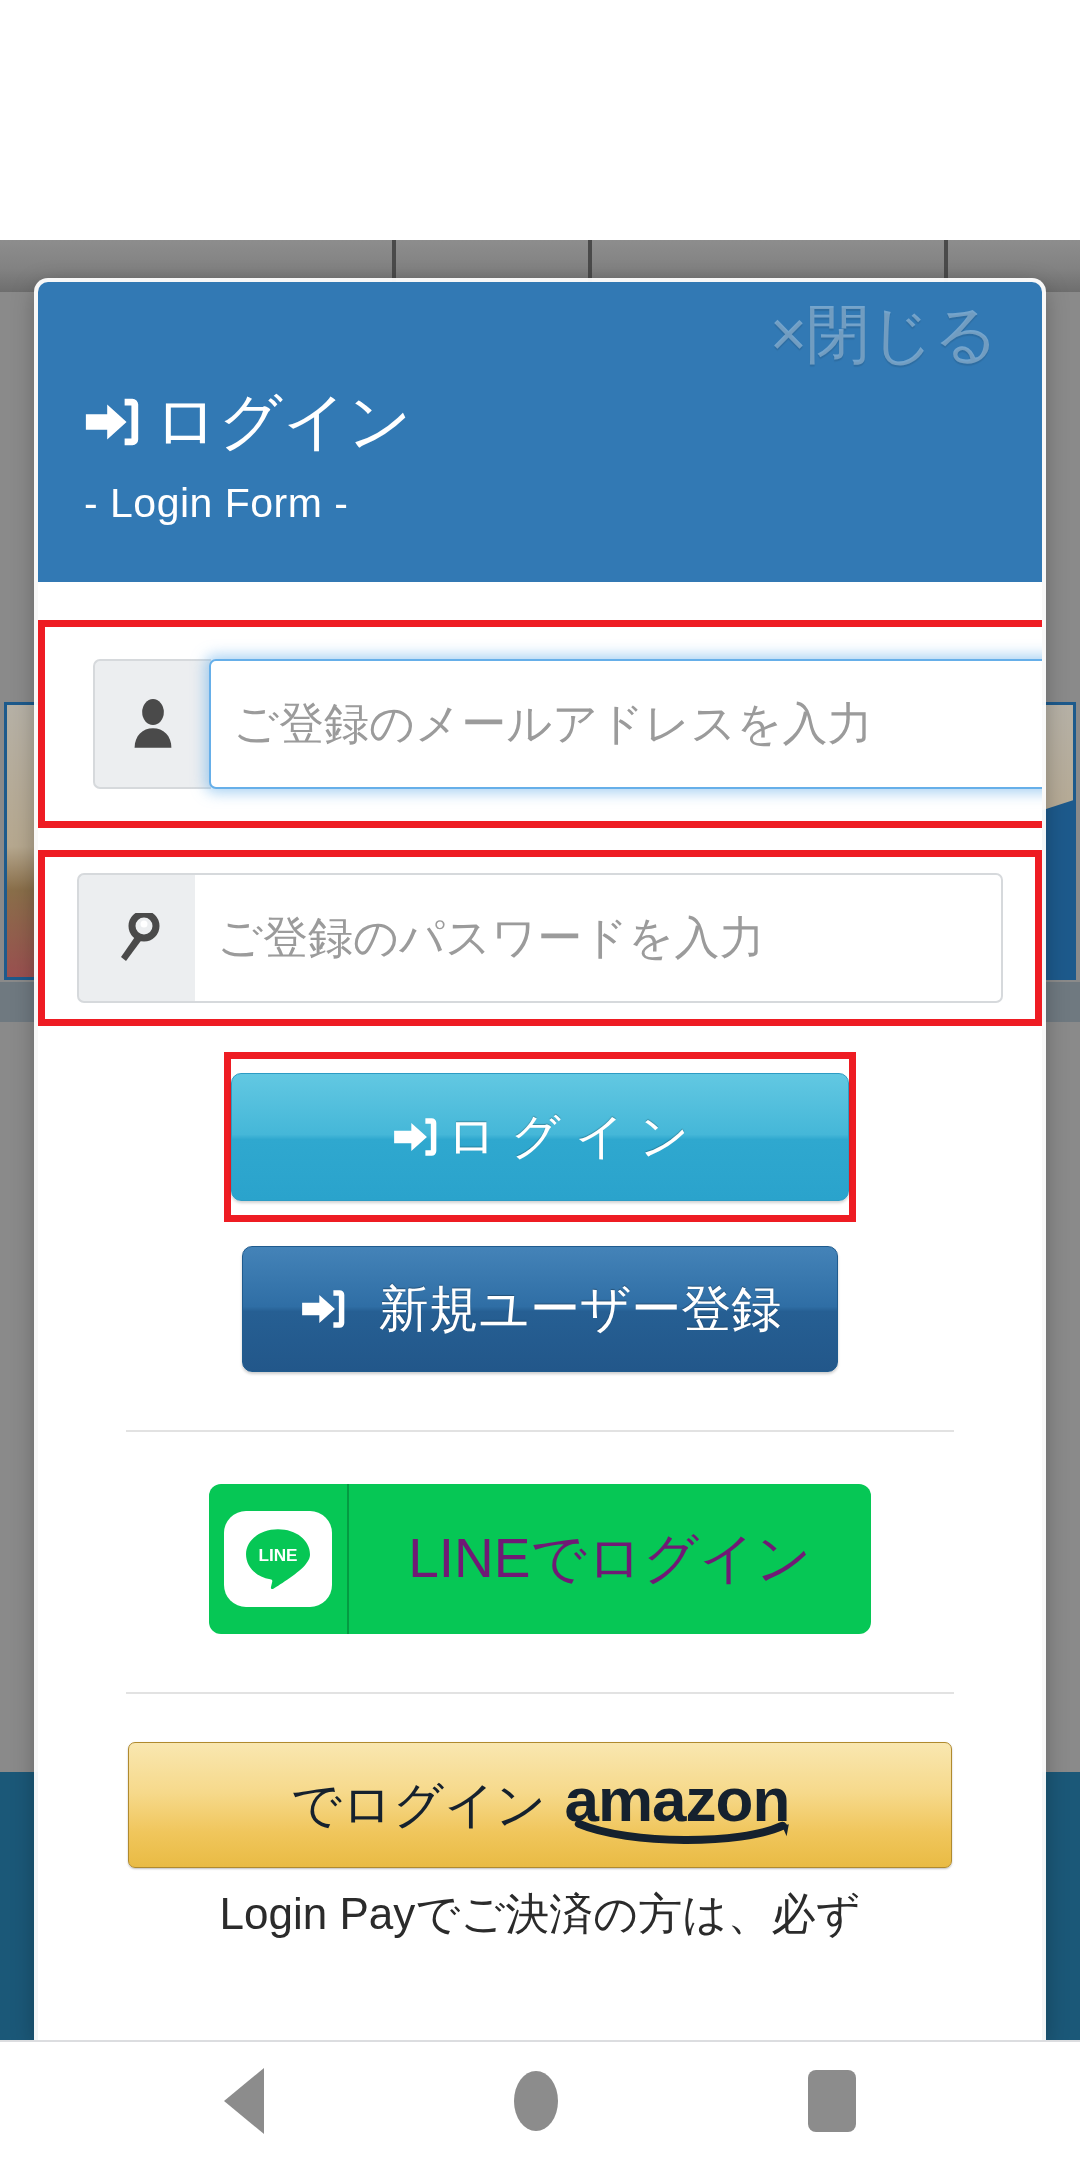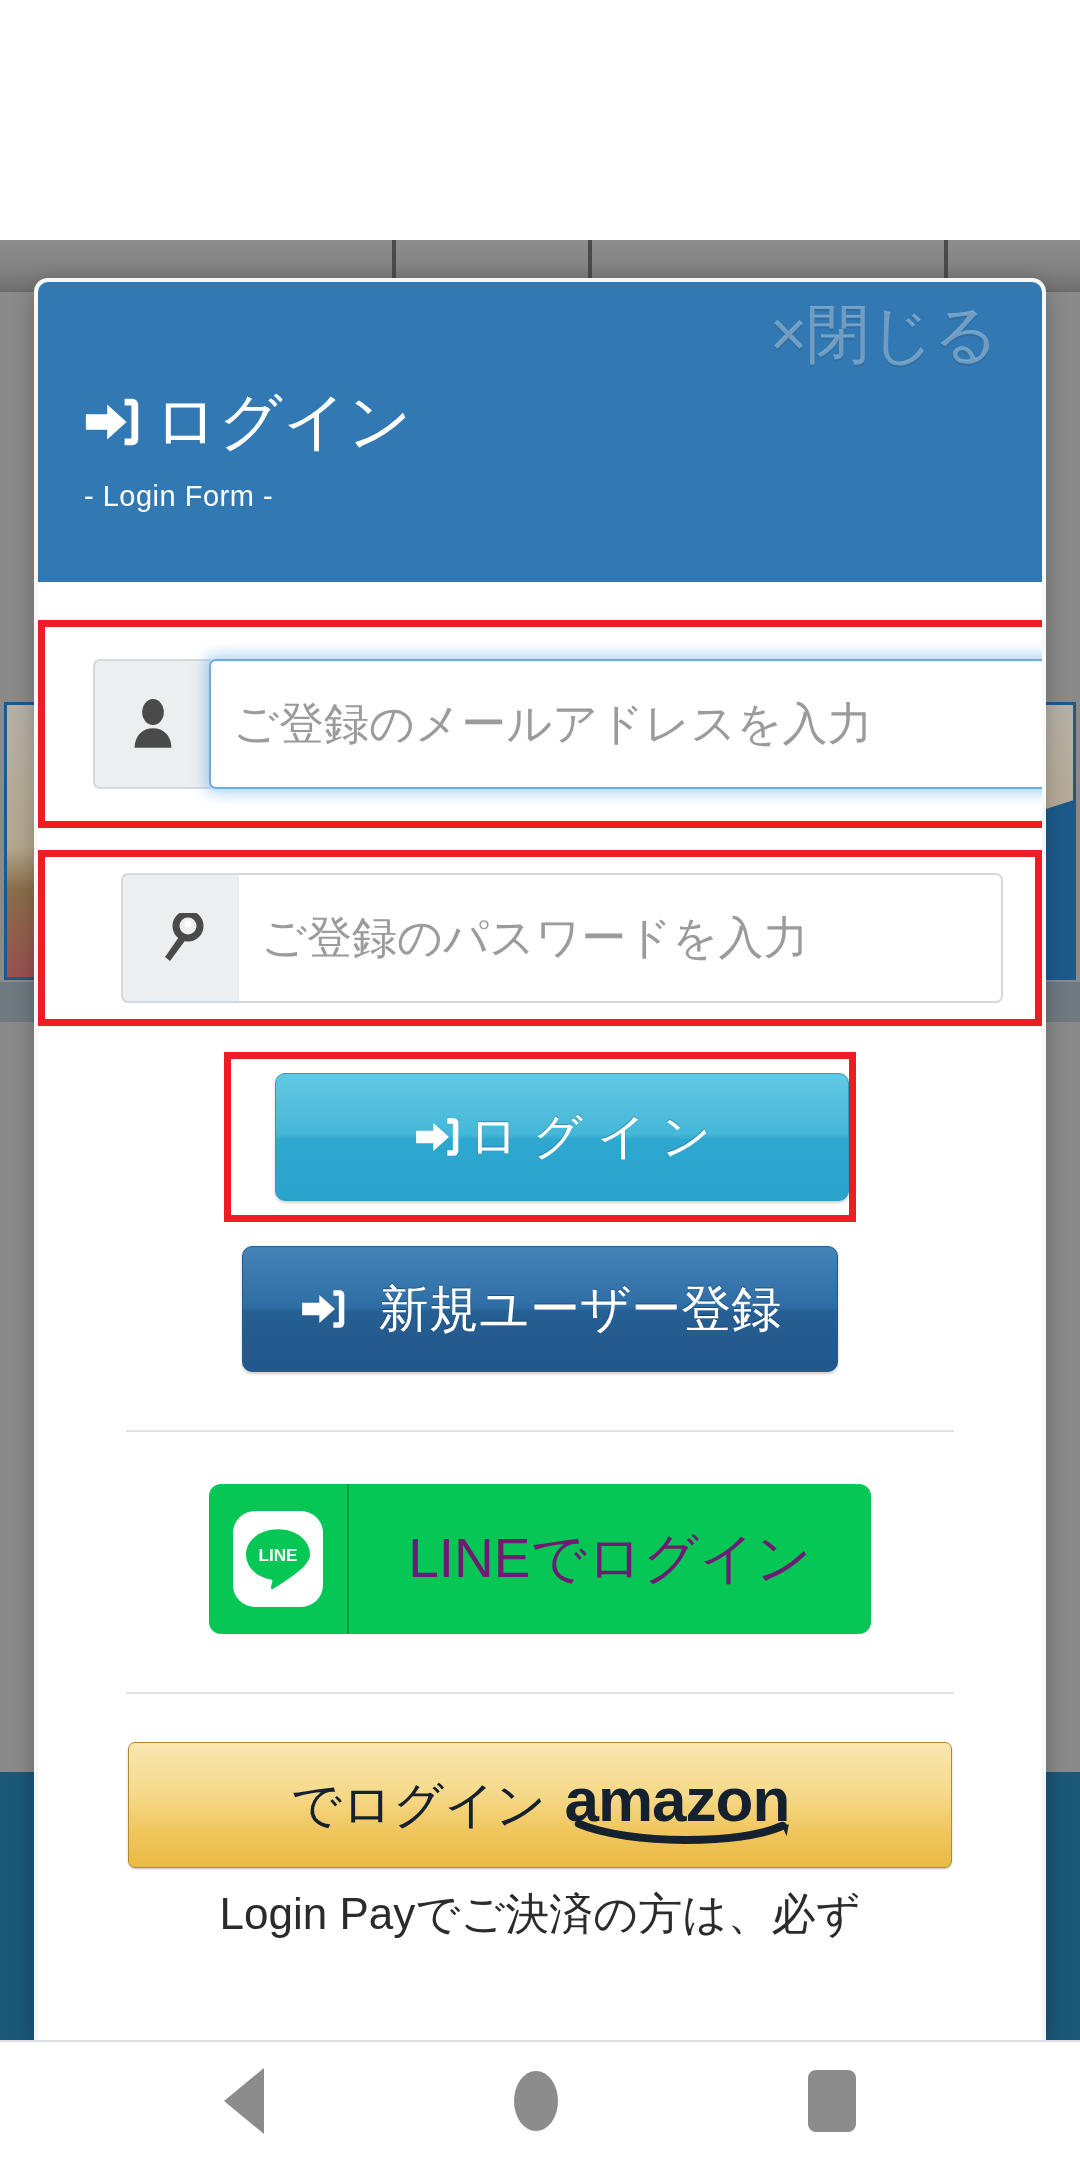--- a/index.html
+++ b/index.html
@@ -140,36 +140,35 @@
   #modal-title .signin-glyph {
     display: inline-block;
     width: 62px; height: 62px;
     position: relative;
     flex: 0 0 auto;
   }
   #modal-subtitle {
     position: absolute;
     left: 46px; top: 198px;
     color: #ffffff;
-    font-size: 29px;
+    font-size: 41px;
     font-weight: 400;
     letter-spacing: .5px;
   }
 
   
   #modal-body {
     padding: 0 44px;
   }
 
   
   .hl {
     position: relative;
     border: 7px solid #ee1c23;
     background: #ffffff;
-    padding-left: 44px;
   }
 
   
   .field-hl-email {
     margin: 38px -44px 0 -44px;
     padding: 16px;
     width: 1079px;
   }
   .field-hl-pass {
     margin: 22px -44px 0 -44px;
@@ -292,21 +291,21 @@
   }
   #line-logo-cell {
     flex: 0 0 140px;
     height: 150px;
     display: flex;
     align-items: center;
     justify-content: center;
     border-right: 2px solid rgba(0,0,0,.22);
   }
   #line-logo {
-    width: 90px; height: 96px;
+    width: 108px; height: 96px;
     background: #ffffff;
     border-radius: 22px;
     display: flex;
     align-items: center;
     justify-content: center;
   }
   #line-label {
     flex: 1 1 auto;
     color: #701a75;
     font-size: 55px;

